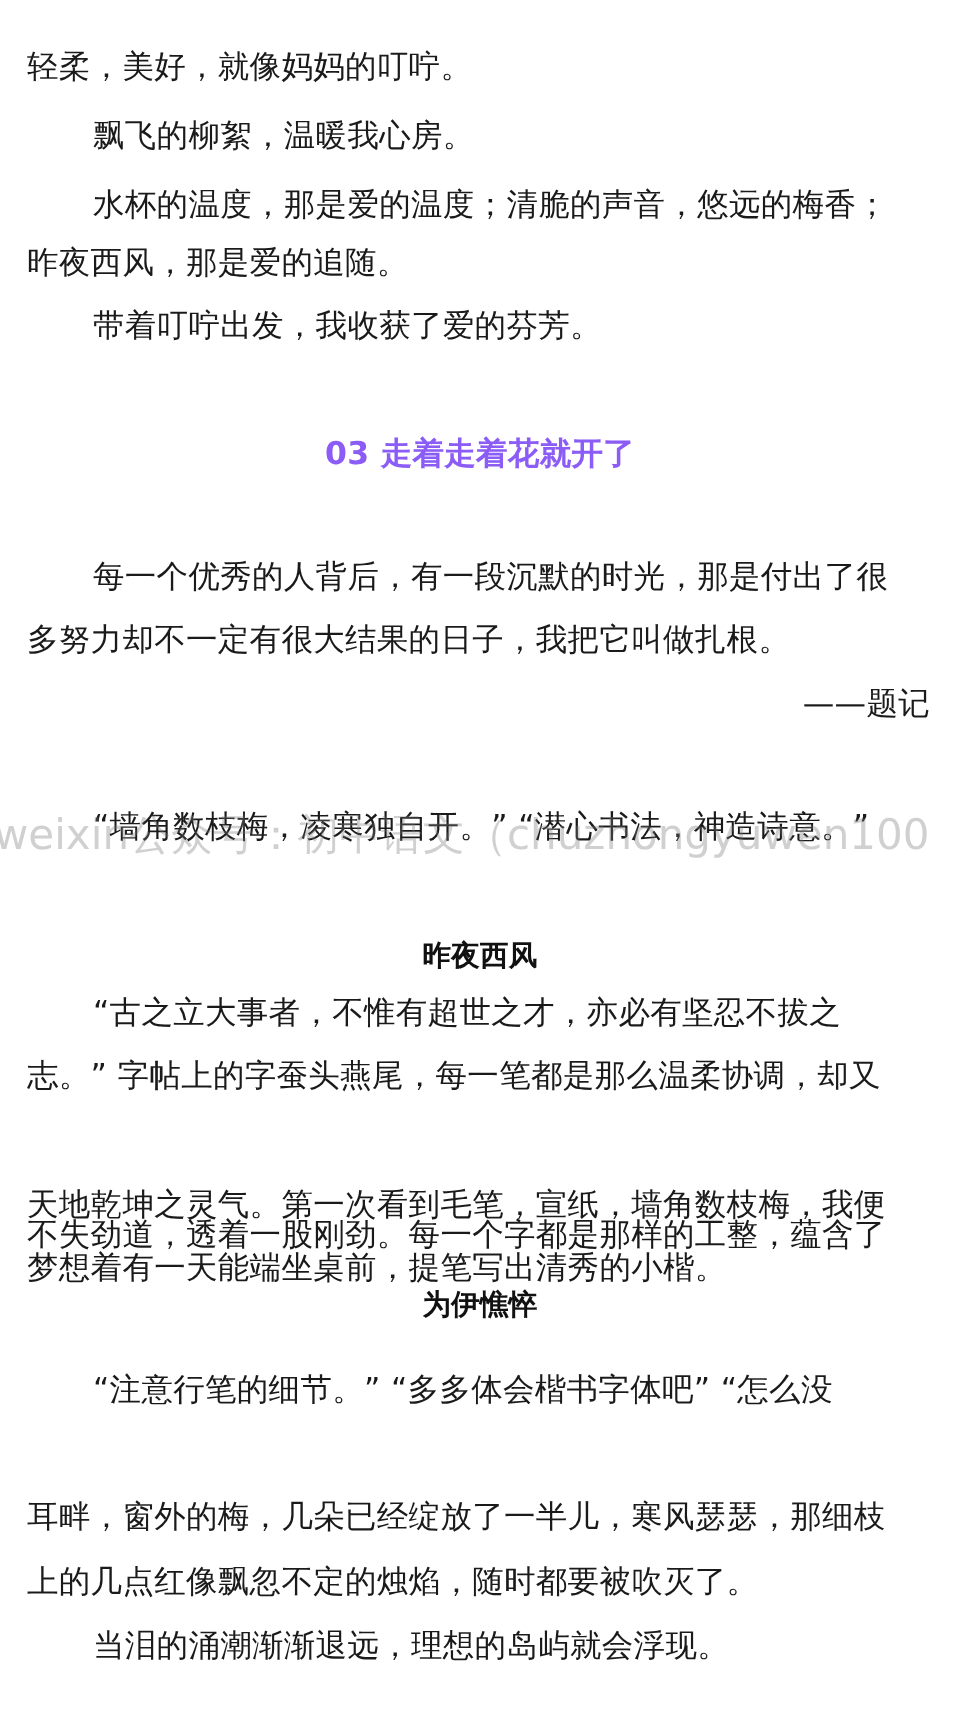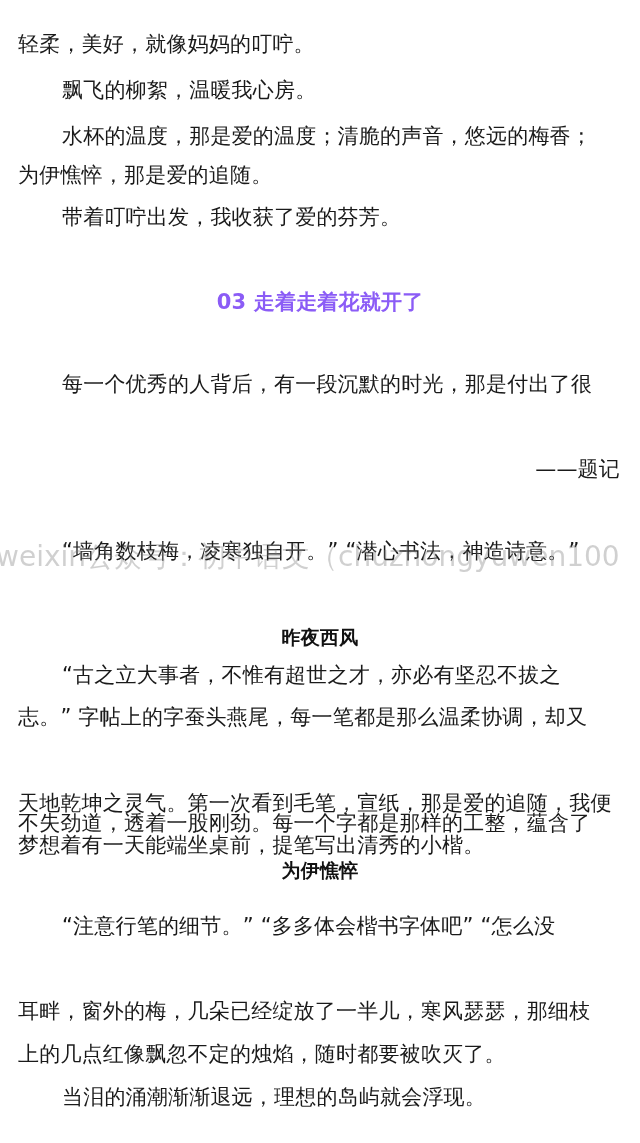--- a/index.html
+++ b/index.html
@@ -64,36 +64,37 @@
     }
   </style>
 </head>
 <body>
 
 <div class="page">
 
   <div class="line" style="top:30px;">轻柔，美好，就像妈妈的叮咛。</div>
   <div class="line indent" style="top:76px;">飘飞的柳絮，温暖我心房。</div>
   <div class="line indent" style="top:122px;">水杯的温度，那是爱的温度；清脆的声音，悠远的梅香；</div>
-  <div class="line" style="top:161px;">为伊憔悴，那是爱的追随。</div>
+  <div class="line" style="top:161px;">昨夜西风，那是爱的追随。</div>
   <div class="line indent" style="top:203px;">带着叮咛出发，我收获了爱的芬芳。</div>
 
   <div class="line center section-title" style="top:288px;">03 走着走着花就开了</div>
 
   <div class="line indent" style="top:370px;">每一个优秀的人背后，有一段沉默的时光，那是付出了很</div>
+  <div class="line" style="top:412px;">多努力却不一定有很大结果的日子，我把它叫做扎根。</div>
   <div class="line right" style="top:455px;">——题记</div>
 
   <div class="line indent" style="top:537px;">“墙角数枝梅，凌寒独自开。” “潜心书法，神造诗意。”</div>
 
   <div class="line indent" style="top:661px;">“古之立大事者，不惟有超世之才，亦必有坚忍不拔之</div>
 
   <div class="line center subheading" style="top:623px;">昨夜西风</div>
   <div class="line" style="top:703px;">志。” 字帖上的字蚕头燕尾，每一笔都是那么温柔协调，却又</div>
   <div class="line" style="top:777px;margin-top:32px;">不失劲道，透着一股刚劲。每一个字都是那样的工整，蕴含了</div>
-  <div class="line" style="top:789px;">天地乾坤之灵气。第一次看到毛笔，宣纸，那是爱的追随，我便</div>
+  <div class="line" style="top:789px;">天地乾坤之灵气。第一次看到毛笔，宣纸，墙角数枝梅，我便</div>
   <div class="line" style="top:831px;">梦想着有一天能端坐桌前，提笔写出清秀的小楷。</div>
 
   <div class="line center subheading" style="top:856px;">为伊憔悴</div>
 
   <div class="line indent" style="top:912px;">“注意行笔的细节。” “多多体会楷书字体吧” “怎么没</div>
   <div class="line" style="top:997px;">耳畔，窗外的梅，几朵已经绽放了一半儿，寒风瑟瑟，那细枝</div>
   <div class="line" style="top:1040px;">上的几点红像飘忽不定的烛焰，随时都要被吹灭了。</div>
 
   <div class="line indent" style="top:1083px;">当泪的涌潮渐渐退远，理想的岛屿就会浮现。</div>
 

